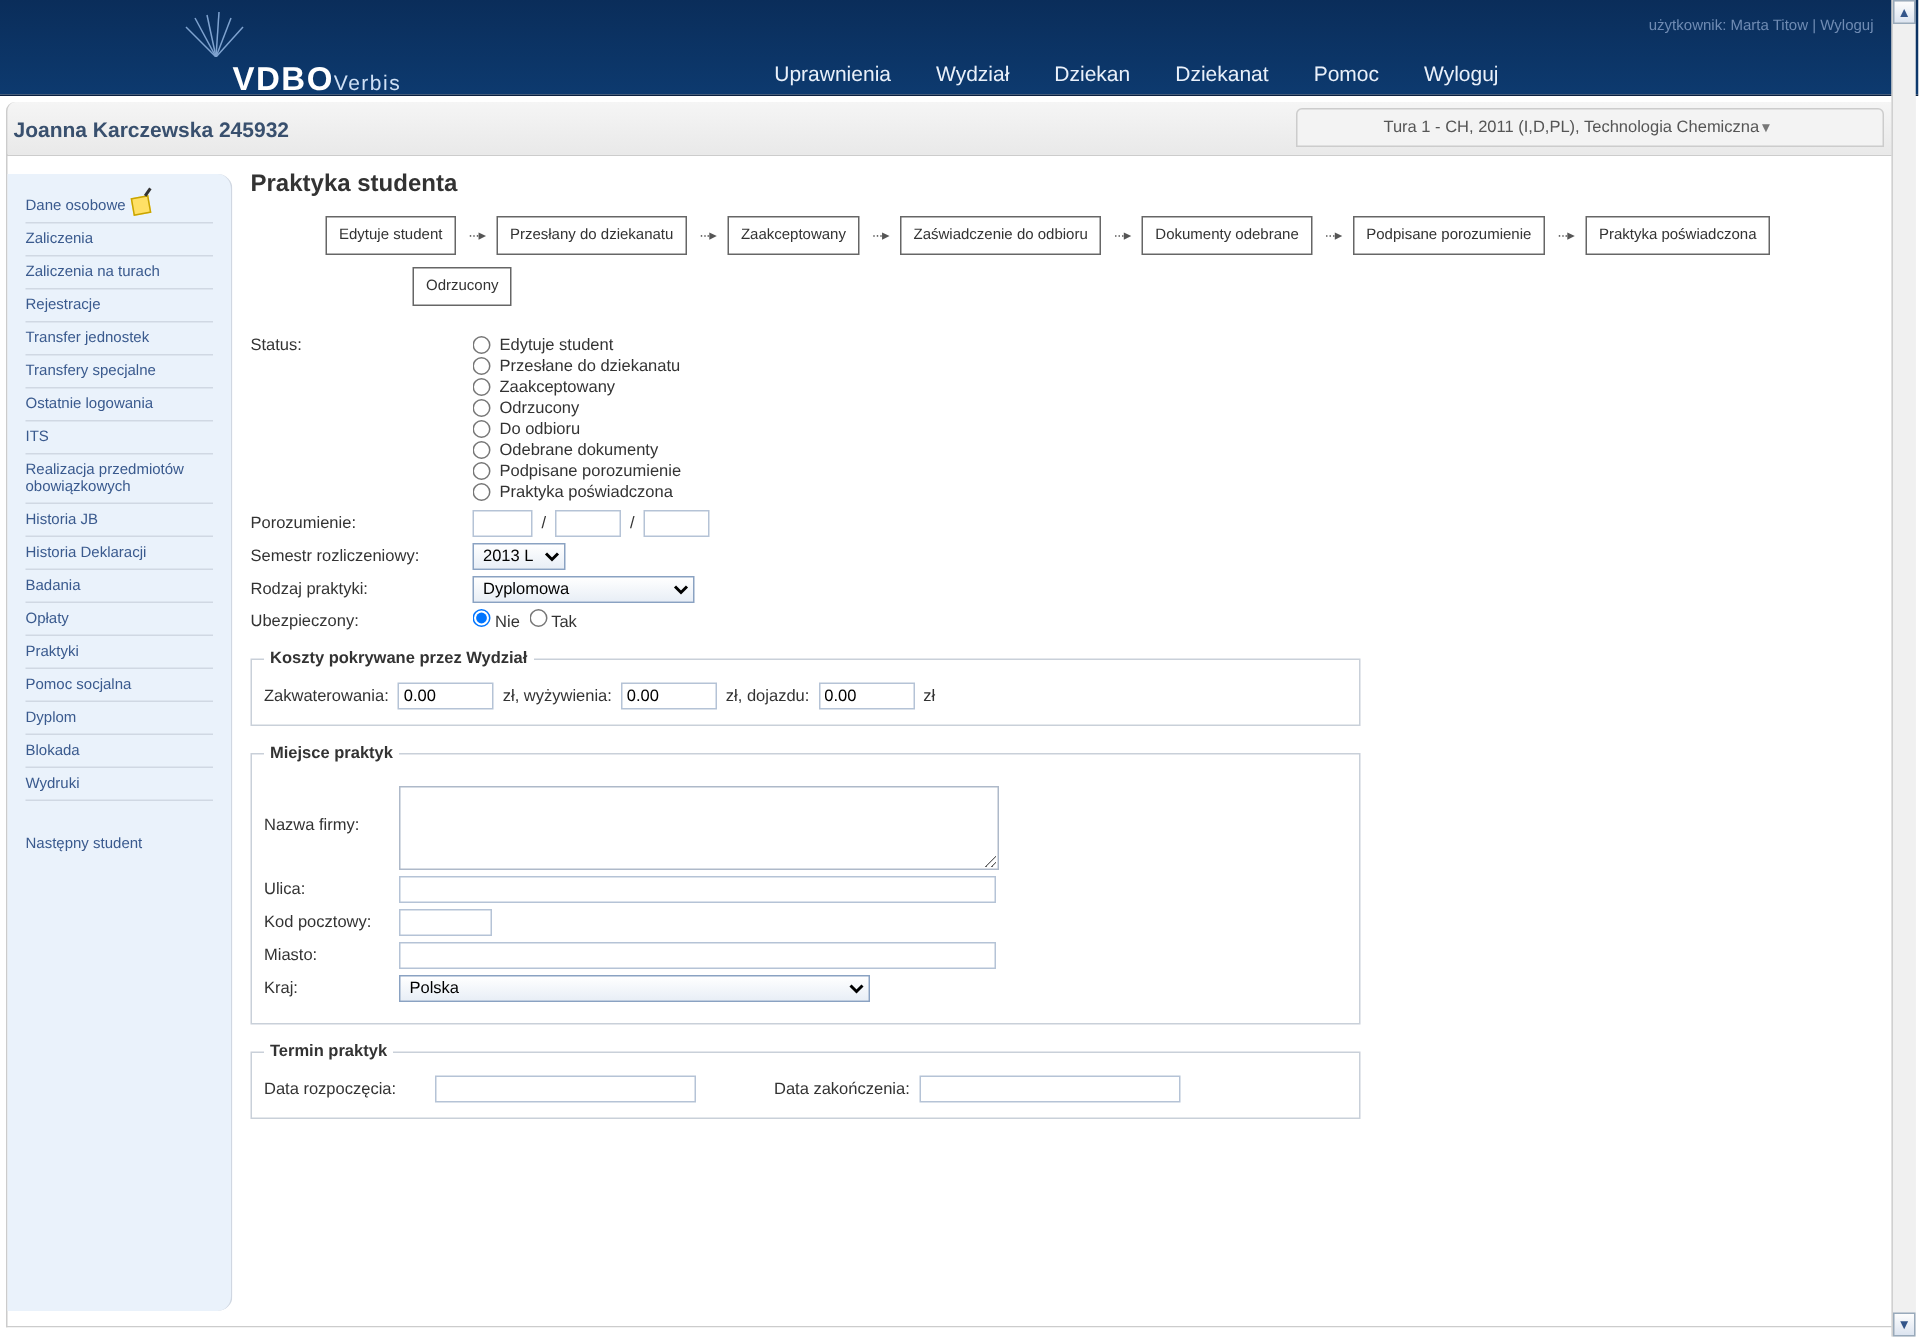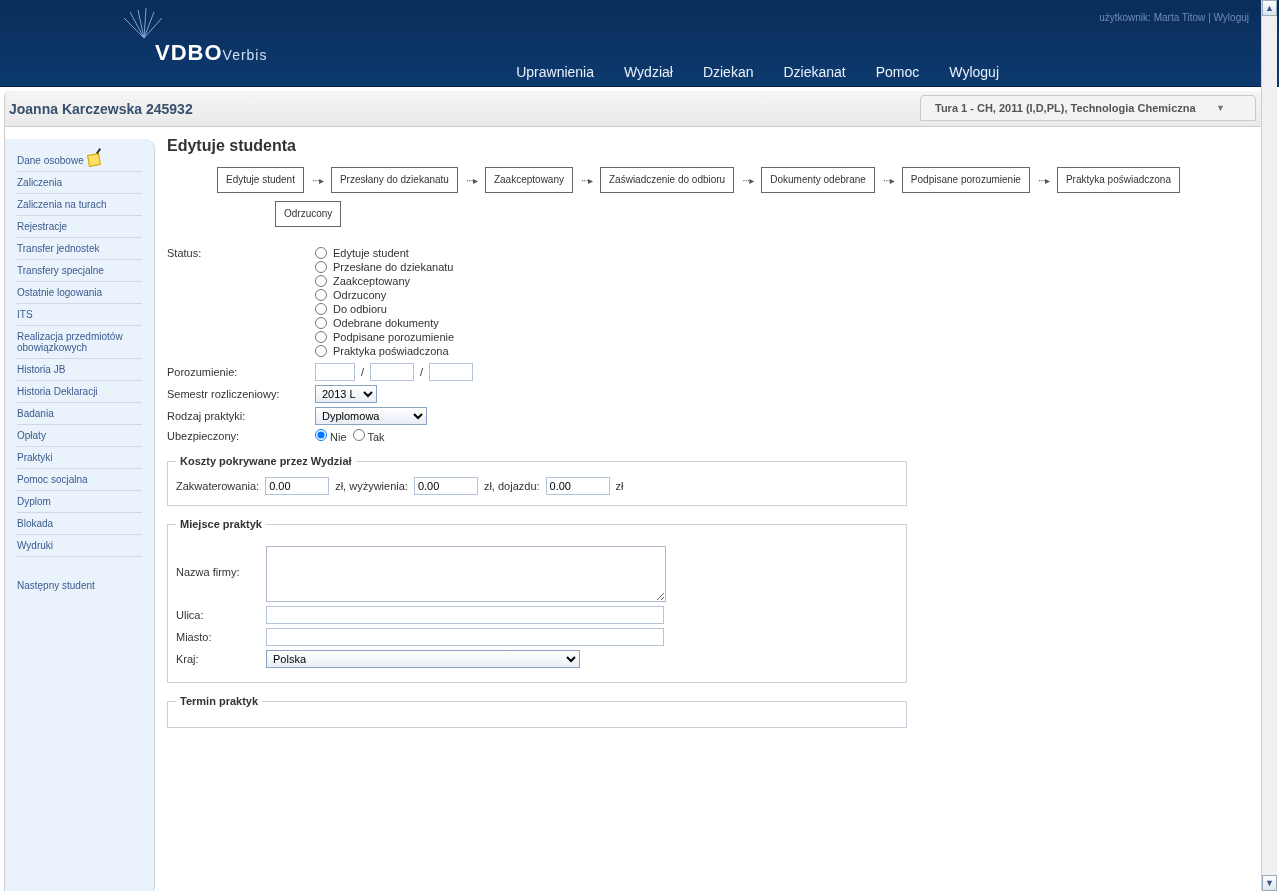--- a/index.html
+++ b/index.html
@@ -4,21 +4,21 @@
 <style>
   * { box-sizing: border-box; margin: 0; padding: 0; }
   body {
     font-family: Verdana, Arial, sans-serif;
     font-size: 11px;
     color: #333;
     background: #fff;
   }
   .header-bar {
     background: linear-gradient(to bottom, #0a2d5a, #0d3a6f);
-    height: 87px;
+    height: 64px;
     position: relative;
     border-bottom: 1px solid #0a2040;
   }
   .header-bar .logo-area {
     position: absolute;
     left: 120px;
     top: 0;
     color: #fff;
     font-size: 20px;
     display: flex;
@@ -86,25 +86,25 @@
   .tab-dropdown {
     position: absolute;
     right: 18px;
     top: 4px;
     background: #f3f3f3;
     border: 1px solid #ccc;
     border-radius: 4px 4px 0 0;
     padding: 6px 30px 6px 14px;
     font-size: 11px;
     color: #555;
-    width: 336px;
-    display: flex;
-    align-items: center;
-    justify-content: space-between;
-    font-weight: bold;
+    width: 392px;
+    display: flex;
+    align-items: center;
+    justify-content: center;
+    font-weight: normal;
   }
   .tab-dropdown .caret {
     font-size: 9px;
     color: #777;
   }
   .content-wrap {
     display: flex;
     margin: 0 4px;
     border: 1px solid #ccc;
     border-top: none;
@@ -378,21 +378,21 @@
     <div class="sidebar-item">
         <span>Wydruki</span>
       </div>
     <div style="height:18px"></div>
     <div class="sidebar-item">
         <span>Następny student</span>
       </div>
   </div>
 
   <div class="main-content">
-    <div class="page-title">Edytuje studenta</div>
+    <div class="page-title">Praktyka studenta</div>
 
     <div class="workflow">
       <div class="wf-box"><span>Edytuje student</span></div>
       <span class="wf-arrow">···▸</span>
       <div class="wf-box"><span>Przesłany do dziekanatu</span></div>
       <span class="wf-arrow">···▸</span>
       <div class="wf-box"><span>Zaakceptowany</span></div>
       <span class="wf-arrow">···▸</span>
       <div class="wf-box"><span>Zaświadczenie do odbioru</span></div>
       <span class="wf-arrow">···▸</span>
@@ -458,21 +458,21 @@
     <div class="form-row">
       <div class="form-label">Semestr rozliczeniowy:</div>
       <select class="sel" style="width:62px">
         <option>2013 L</option>
       </select>
     </div>
 
 
     <div class="form-row">
       <div class="form-label">Rodzaj praktyki:</div>
-      <select class="sel" style="width:112px">
+      <select class="sel" style="width:148px">
         <option>Dyplomowa</option>
       </select>
     </div>
 
     <div class="form-row">
       <div class="form-label">Ubezpieczony:</div>
       <div class="inline-row">
         <label><input type="radio" name="ub" checked="" style=""> <span>Nie</span></label>
         <label><input type="radio" name="ub" style=""> <span>Tak</span></label>
       </div>
@@ -495,33 +495,44 @@
       <legend>Miejsce praktyk</legend>
       <div class="form-row" style="margin-top:6px;align-items:flex-start">
         <div class="miejsce-label" style="padding-top:20px">Nazwa firmy:</div>
         <textarea style=""></textarea>
       </div>
       <div class="form-row">
         <div class="miejsce-label">Ulica:</div>
         <input type="text" class="wide-text" style="">
       </div>
       <div class="form-row">
+        <div class="miejsce-label">Kod pocztowy:</div>
+        <input type="text" class="small-text" style="">
+      </div>
+      <div class="form-row">
         <div class="miejsce-label">Miasto:</div>
         <input type="text" class="wide-text" style="">
       </div>
       <div class="form-row">
         <div class="miejsce-label">Kraj:</div>
         <select class="sel" style="width:314px">
           <option>Polska</option>
         </select>
       </div>
     </fieldset>
 
     <fieldset>
       <legend>Termin praktyk</legend>
+      <div class="inline-row">
+        <span style="width:108px">Data rozpoczęcia:</span>
+        <input type="text" class="date-input" style="">
+        <span style="width:40px"></span>
+        <span>Data zakończenia:</span>
+        <input type="text" class="date-input" style="">
+      </div>
     </fieldset>
 
   </div>
 
   <div class="scrollbar">
     <div class="scroll-btn">▲</div>
     <div class="scroll-track"></div>
     <div class="scroll-btn" style="position:absolute;bottom:0;left:0;right:0">▼</div>
   </div>
 

